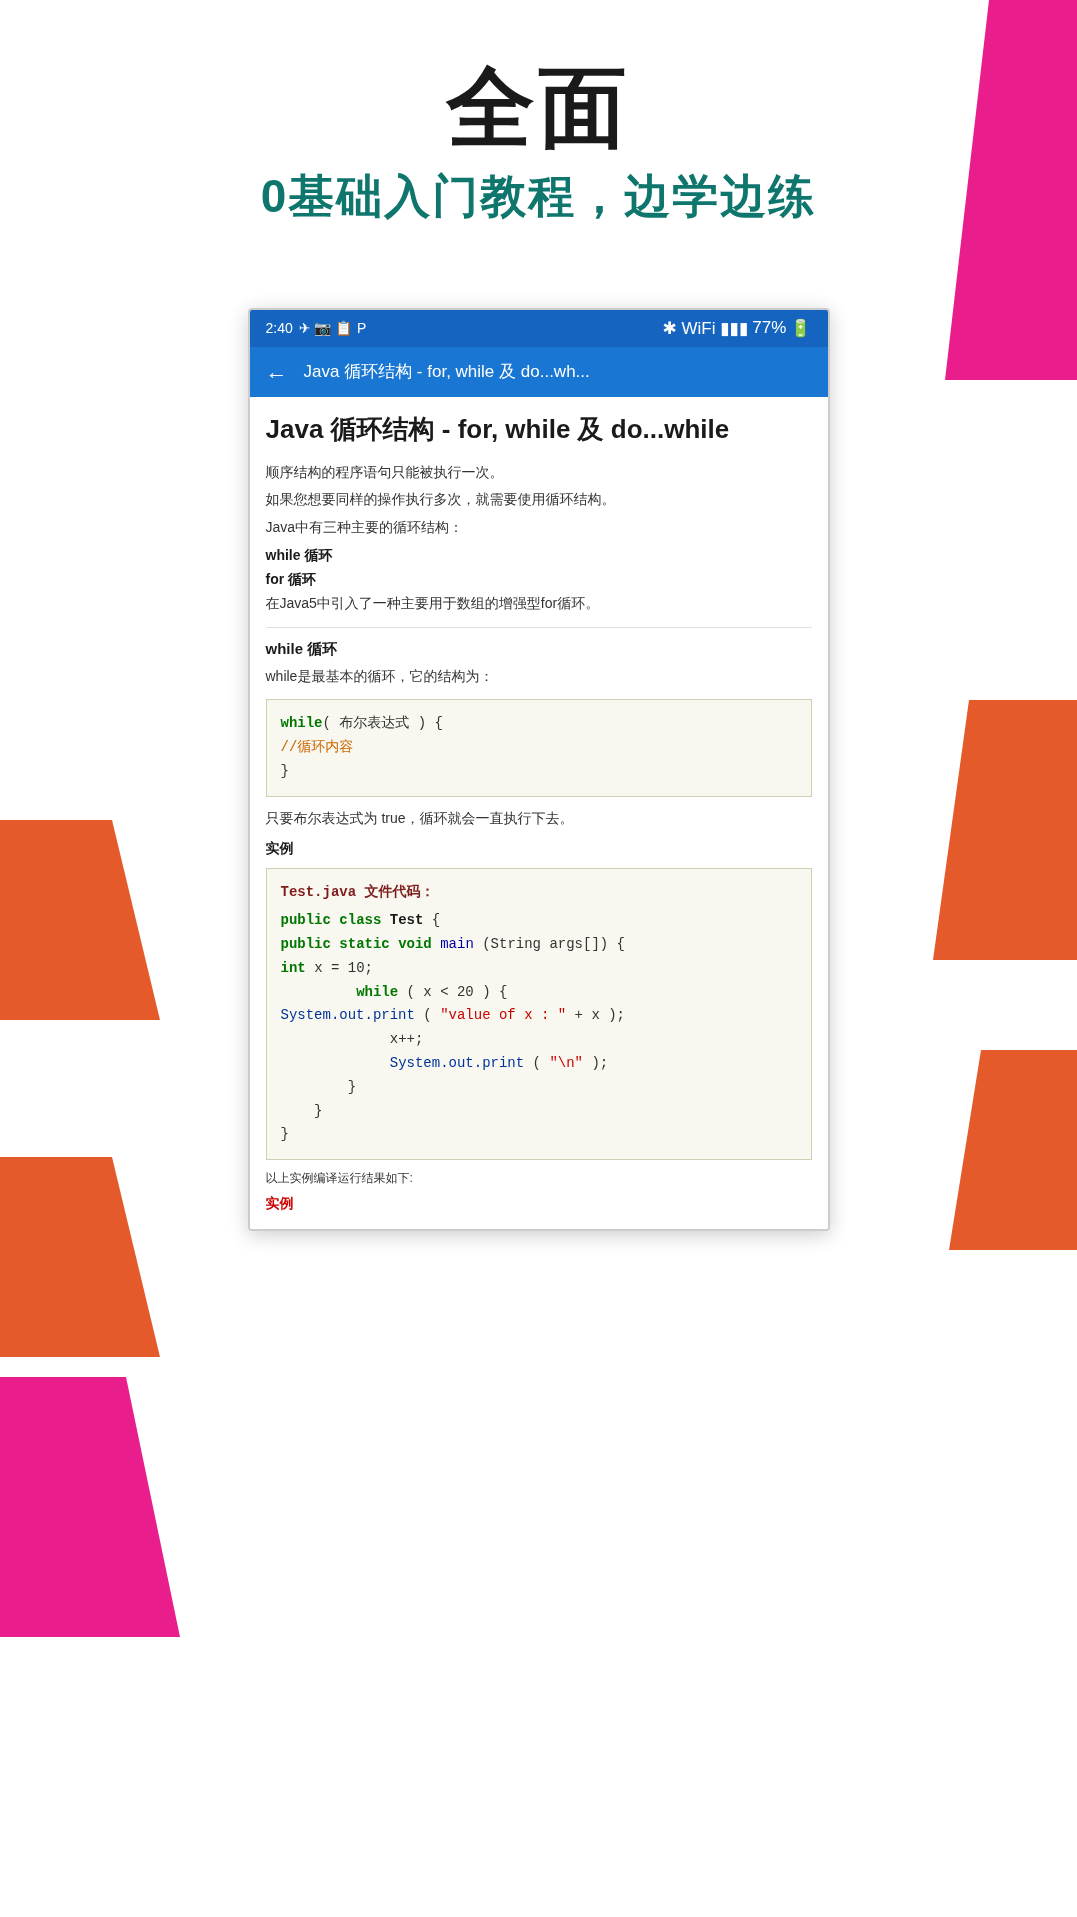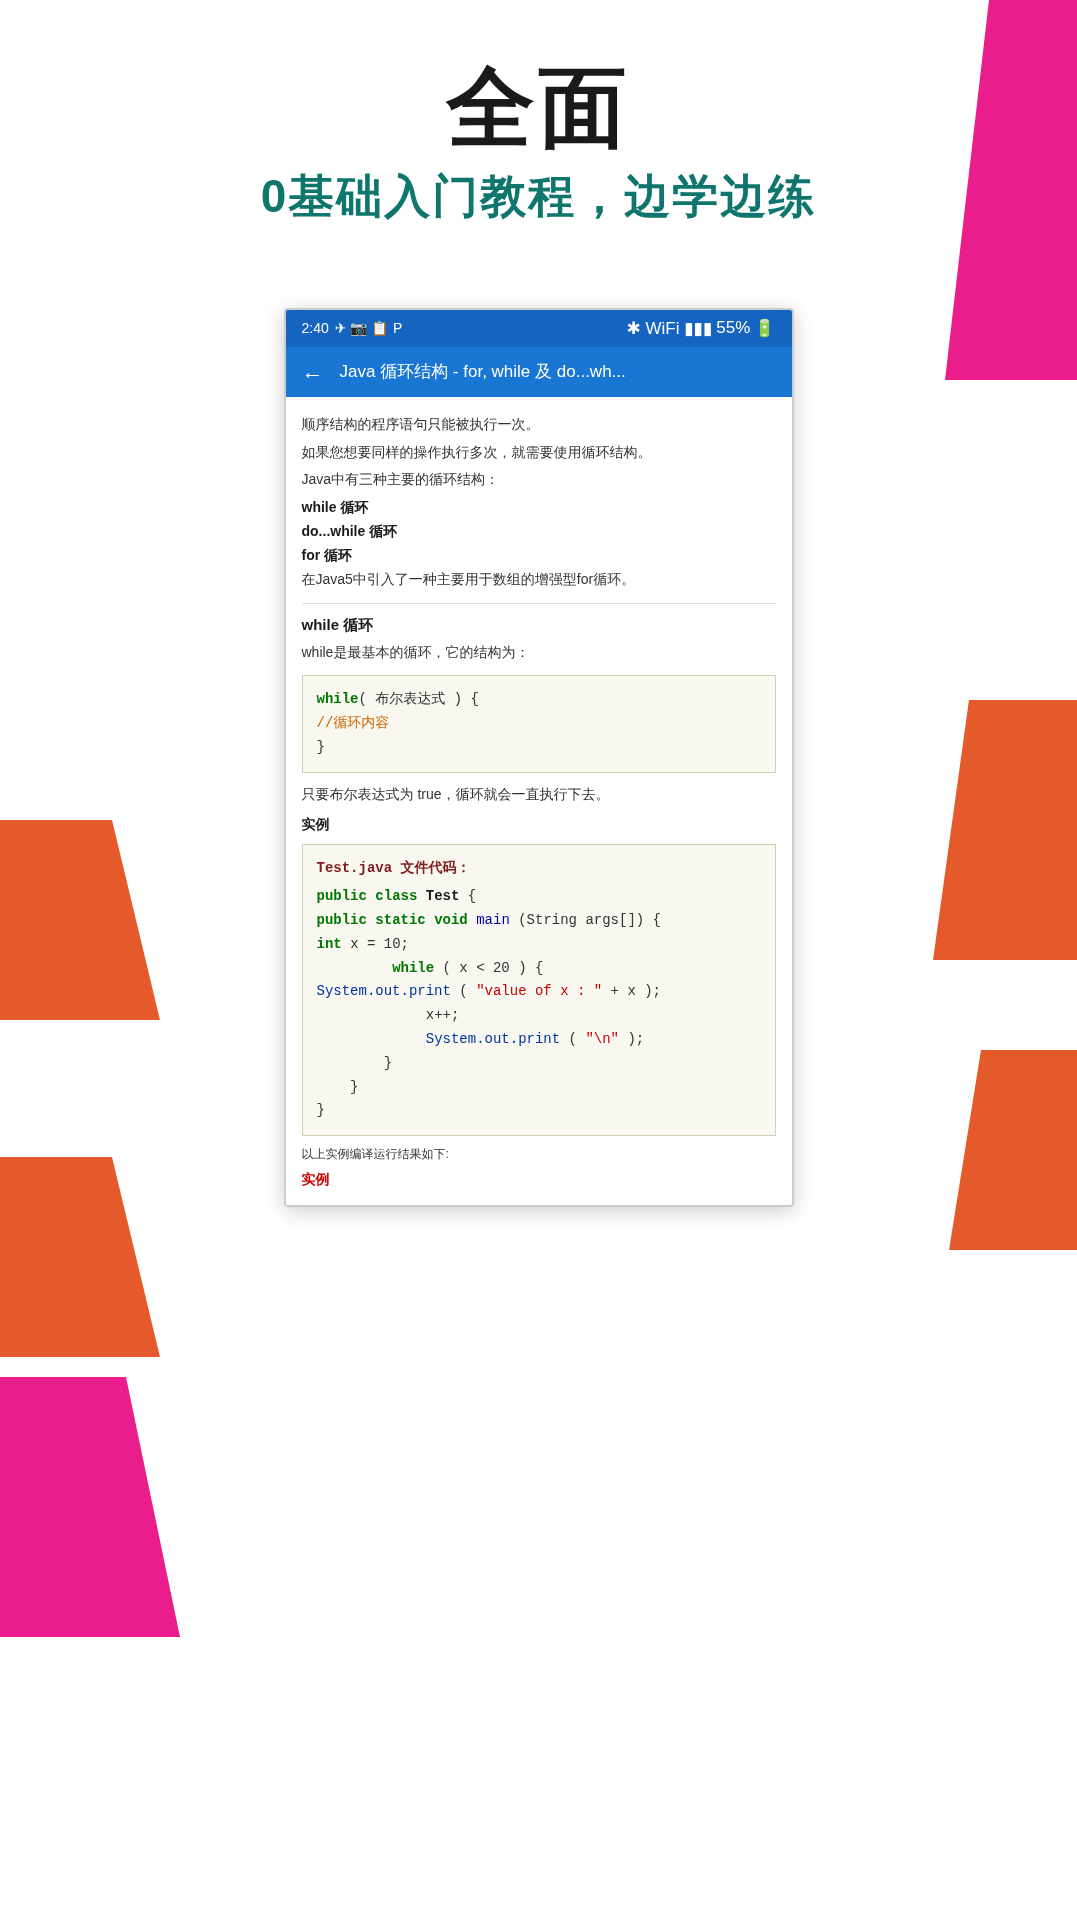--- a/index.html
+++ b/index.html
@@ -80,21 +80,21 @@
       font-size: 46px;
       font-weight: 700;
       color: #0f766e;
       letter-spacing: 2px;
     }
 
     
     .phone-mockup {
       position: relative;
       z-index: 2;
-      width: 510px;
+      width: 582px;
       margin: 40px auto 0;
       background: #ffffff;
       border: 2px solid #ccc;
       border-radius: 4px;
       box-shadow: 0 4px 20px rgba(0,0,0,0.2);
       overflow: hidden;
     }
 
     
     .status-bar {
@@ -244,38 +244,38 @@
 
 <div class="phone-mockup">
 
   <div class="status-bar">
     <div class="status-left">
       <span>2:40</span>
       <span>✈ 📷 📋 P</span>
     </div>
     <div class="status-right">
       <span>✱ WiFi ▮▮▮</span>
-      <span>55%</span>
+      <span>77%</span>
       <span>🔋</span>
     </div>
   </div>
 
   <div class="app-toolbar">
     <span class="toolbar-back">←</span>
     <span class="toolbar-title">Java 循环结构 - for, while 及 do...wh...</span>
   </div>
 
   <div class="content-area">
 
+    <div class="page-title">Java 循环结构 - for, while 及 do...while</div>
 
     <div class="body-text">顺序结构的程序语句只能被执行一次。</div>
     <div class="body-text">如果您想要同样的操作执行多次，就需要使用循环结构。</div>
     <div class="body-text">Java中有三种主要的循环结构：</div>
     <div class="body-text-bold">while 循环</div>
-    <div class="body-text-bold">do...while 循环</div>
     <div class="body-text-bold">for 循环</div>
     <div class="body-text">在Java5中引入了一种主要用于数组的增强型for循环。</div>
 
     <hr class="section-divider">
 
     <div class="section-heading">while 循环</div>
     <div class="body-text">while是最基本的循环，它的结构为：</div>
 
     <div class="code-block">
       <div>

